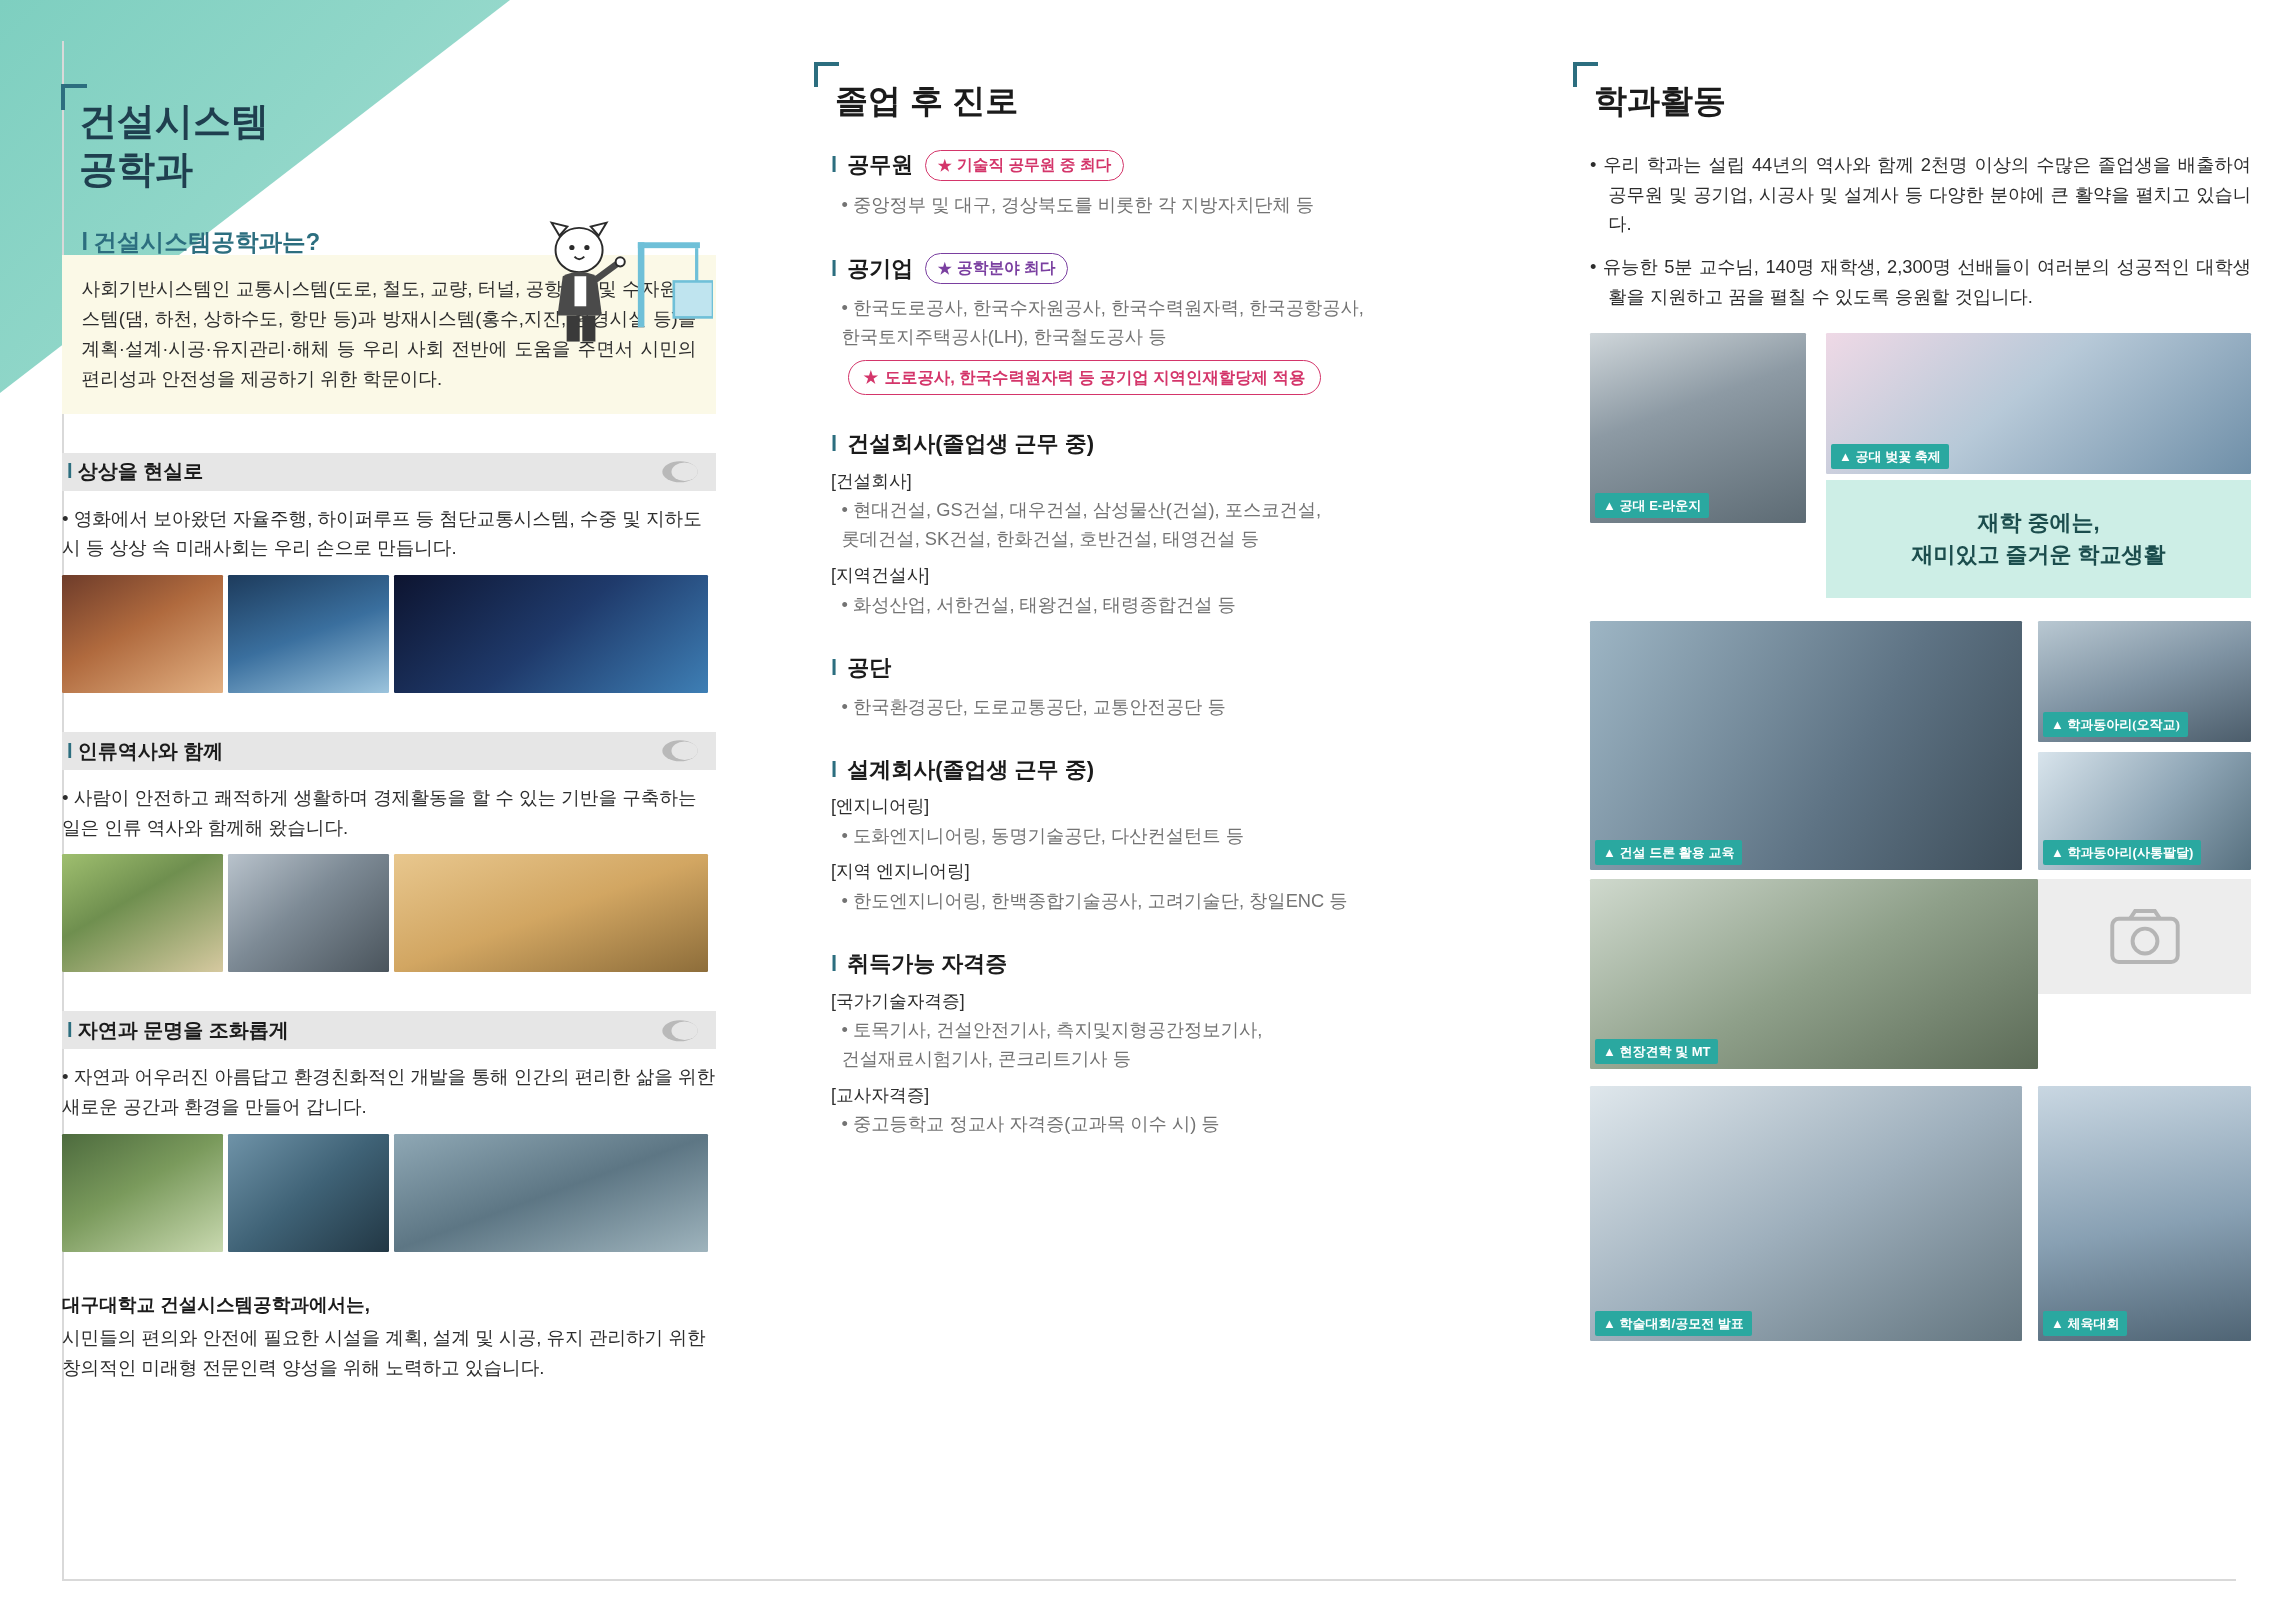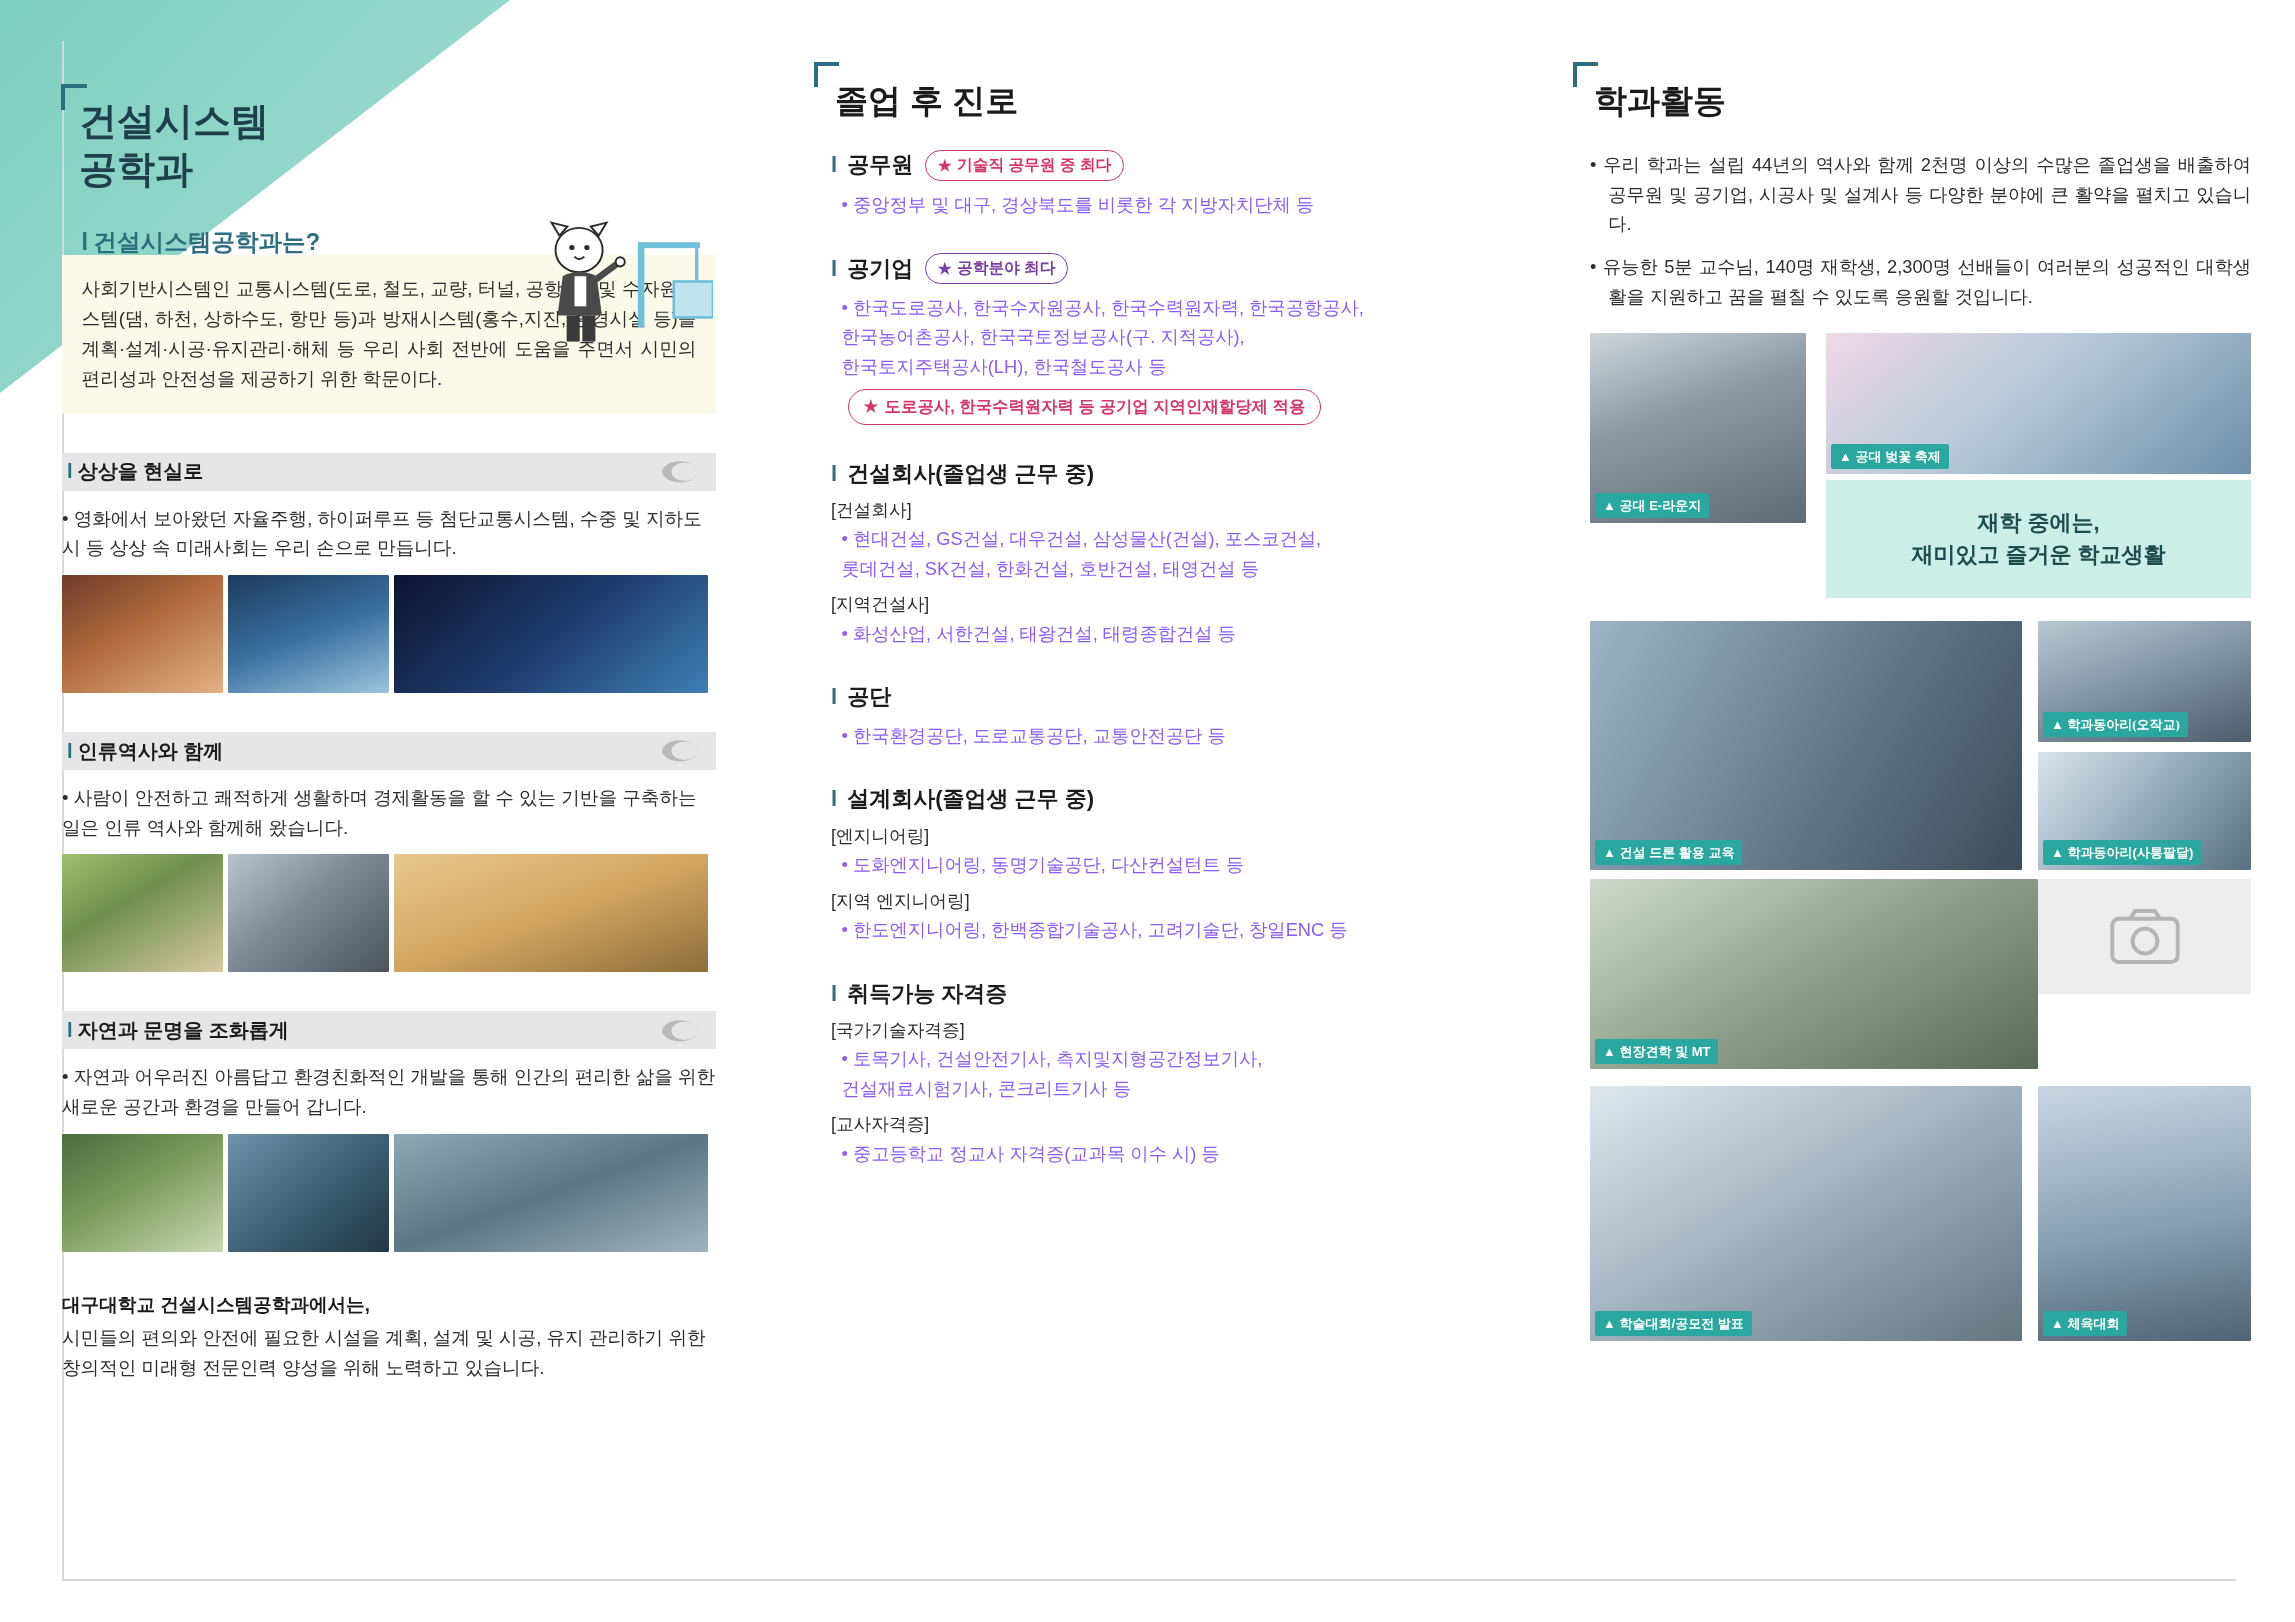--- a/index.html
+++ b/index.html
@@ -92,21 +92,21 @@
     border:1.3px solid #d4356a; color:#d4356a; border-radius:17px;
     font-size:15.7px; font-weight:bold; padding:3.9px 11.8px; white-space:nowrap;
     display:inline-flex; align-items:center; gap:5.2px;
   }
   .tag.purple{ border-color:#7a3fa0; color:#7a3fa0; }
   .tag-wide{
     border:1.3px solid #d4356a; color:#d4356a; border-radius:19.6px;
     font-size:16.4px; font-weight:bold; padding:5.9px 14.4px; display:inline-flex;
     align-items:center; gap:6.5px; margin:7.9px 0 0 17px;
   }
-  .mid-body{ font-size:18.3px; line-height:1.6; color:#8b5cf6; padding-left:10.5px; }
+  .mid-body{ font-size:18.3px; line-height:1.6; color:#737373; padding-left:10.5px; }
   .mid-body .b{ display:block; padding-left:17px; text-indent:-17px; }
   .sub-label{ font-size:17.7px; color:#2d2d2d; margin:9.2px 0 2.6px 0; }
   .gap-l{ margin-bottom:34px; }
 
   
   .rt-bullets{ font-size:18.3px; line-height:1.62; color:#2d2d2d; }
   .rt-bullets p{ margin:0 0 13px 0; padding-left:18.3px; text-indent:-18.3px; text-align:justify; }
 
   .grid-photos{ position:relative; margin-top:22px; width:661px; height:1112px; }
   .gp{ position:absolute; border-radius:1.3px; overflow:hidden; }
@@ -243,21 +243,20 @@
     </div>
   </div>
 
   <div class="mid-item gap-l">
     <div class="mid-h">
       <span><span class="bar">l</span> <span>공기업</span></span>
       <span class="tag purple">★ <span>공학분야 최다</span></span>
     </div>
     <div class="mid-body">
       <span class="b">• 한국도로공사, 한국수자원공사, 한국수력원자력, 한국공항공사,</span>
-      <span class="b">   한국농어촌공사, 한국국토정보공사(구. 지적공사),</span>
       <span class="b">   한국토지주택공사(LH), 한국철도공사 등</span>
     </div>
     <div class="tag-wide">★ <span>도로공사, 한국수력원자력 등 공기업 지역인재할당제 적용</span></div>
   </div>
 
   <div class="mid-item gap-l">
     <div class="mid-h">
       <span><span class="bar">l</span> <span>건설회사(졸업생 근무 중)</span></span>
     </div>
     <div class="sub-label">[건설회사]</div>

